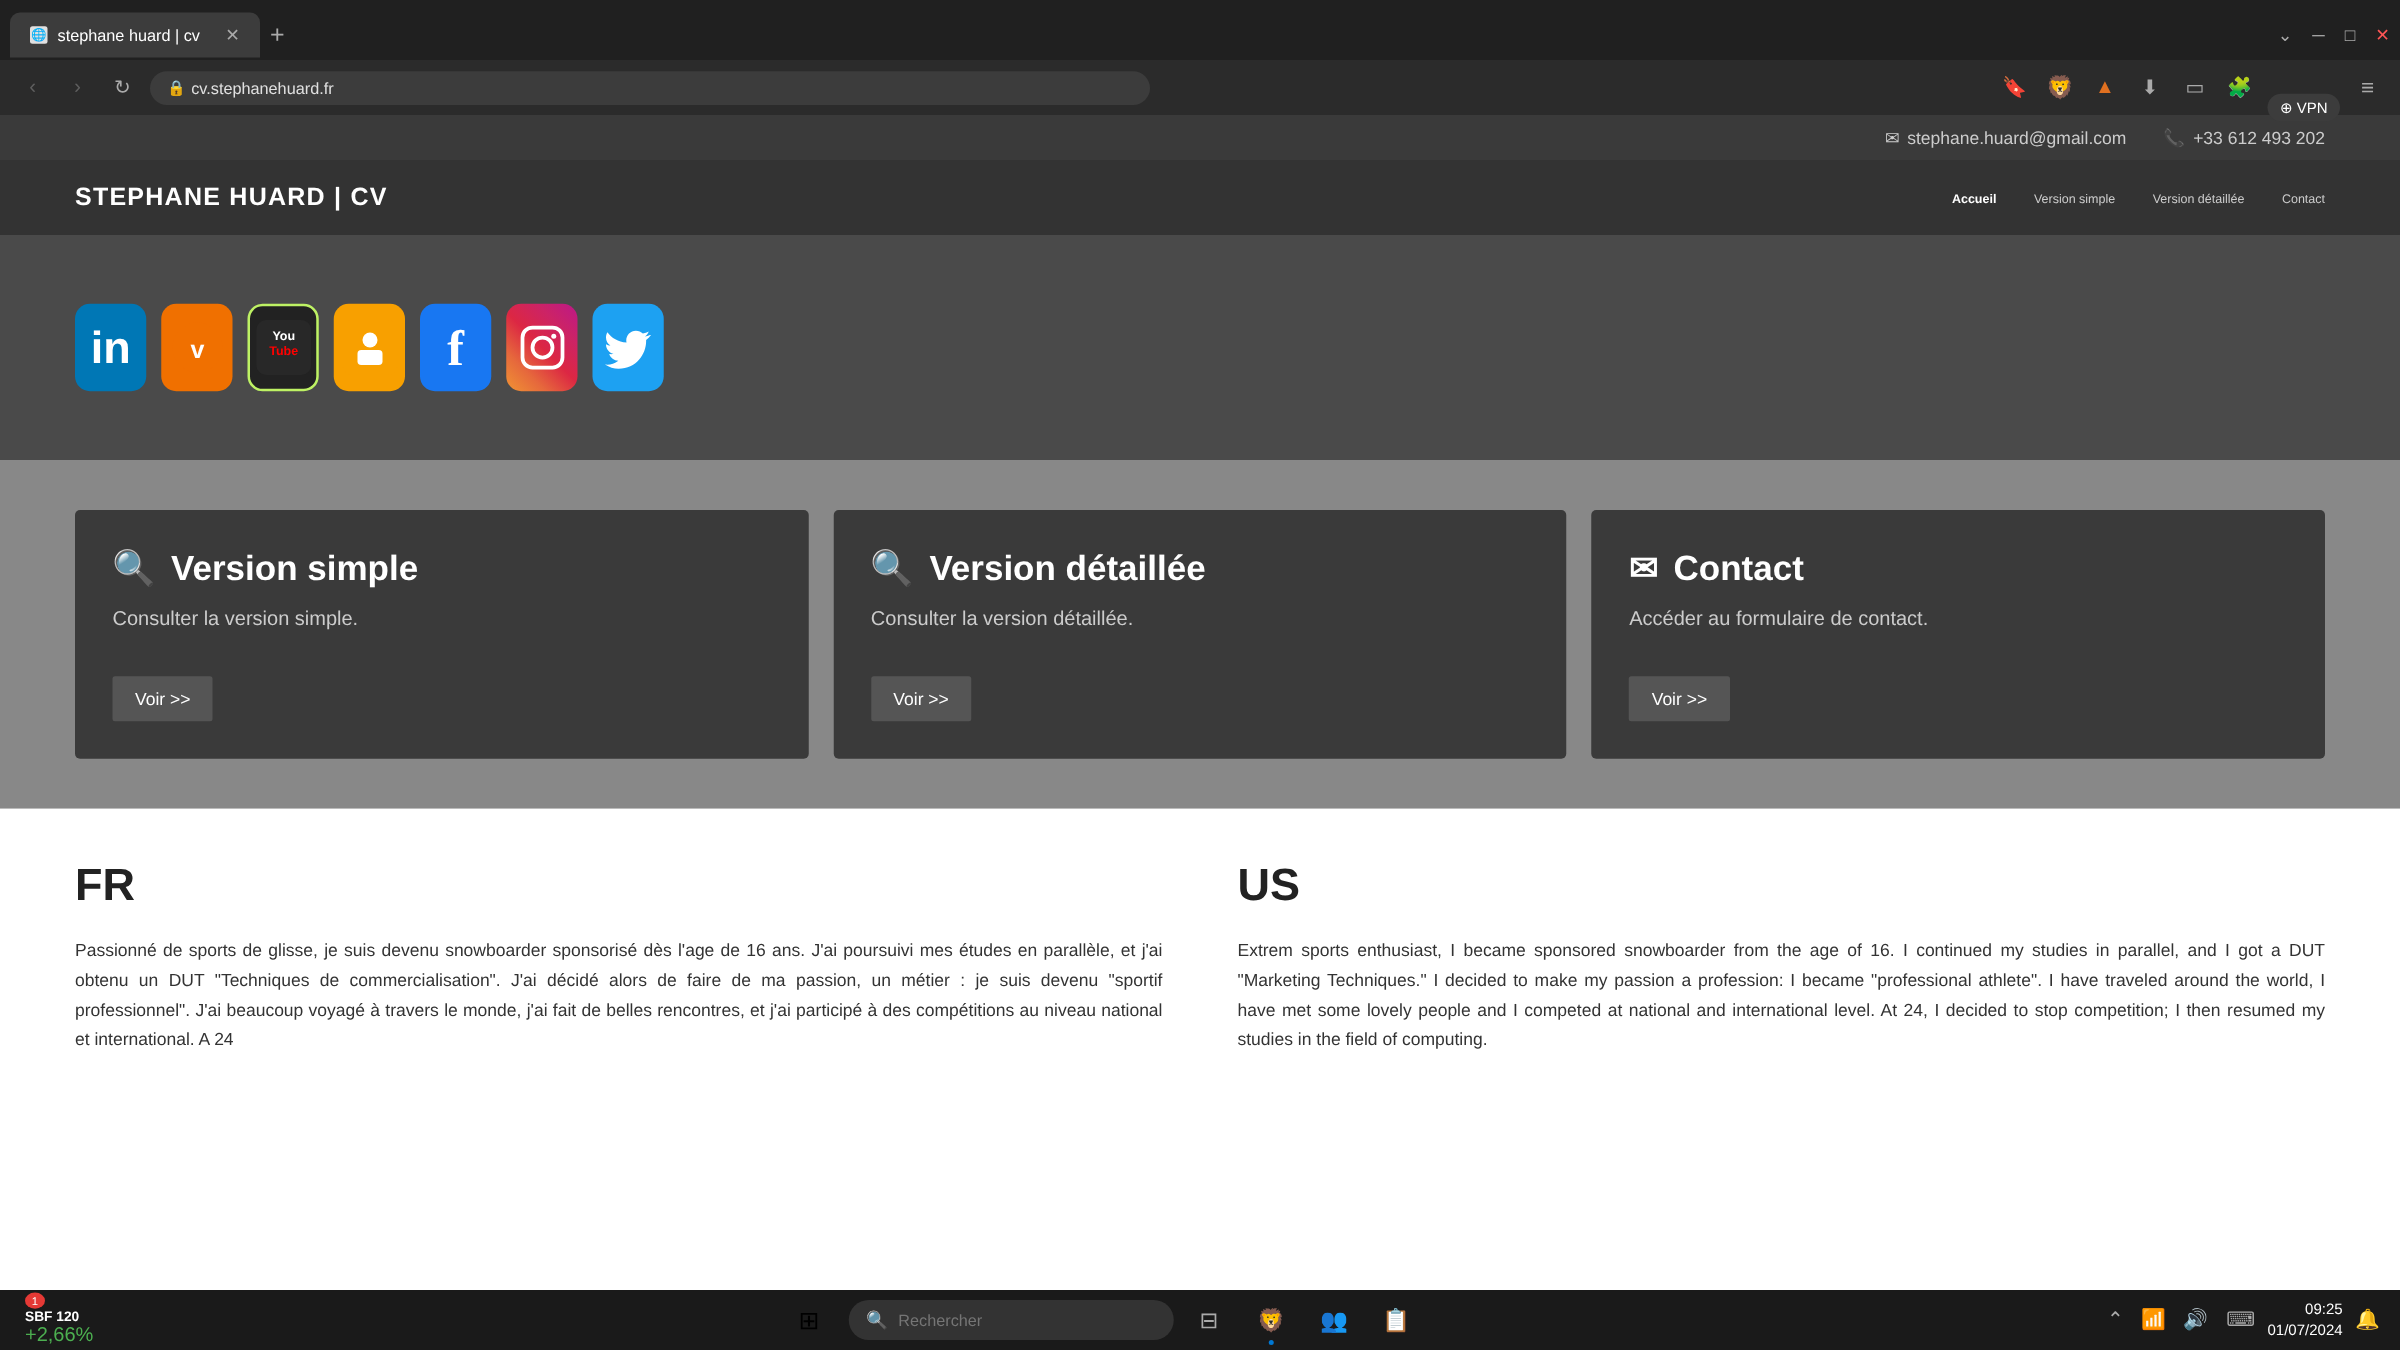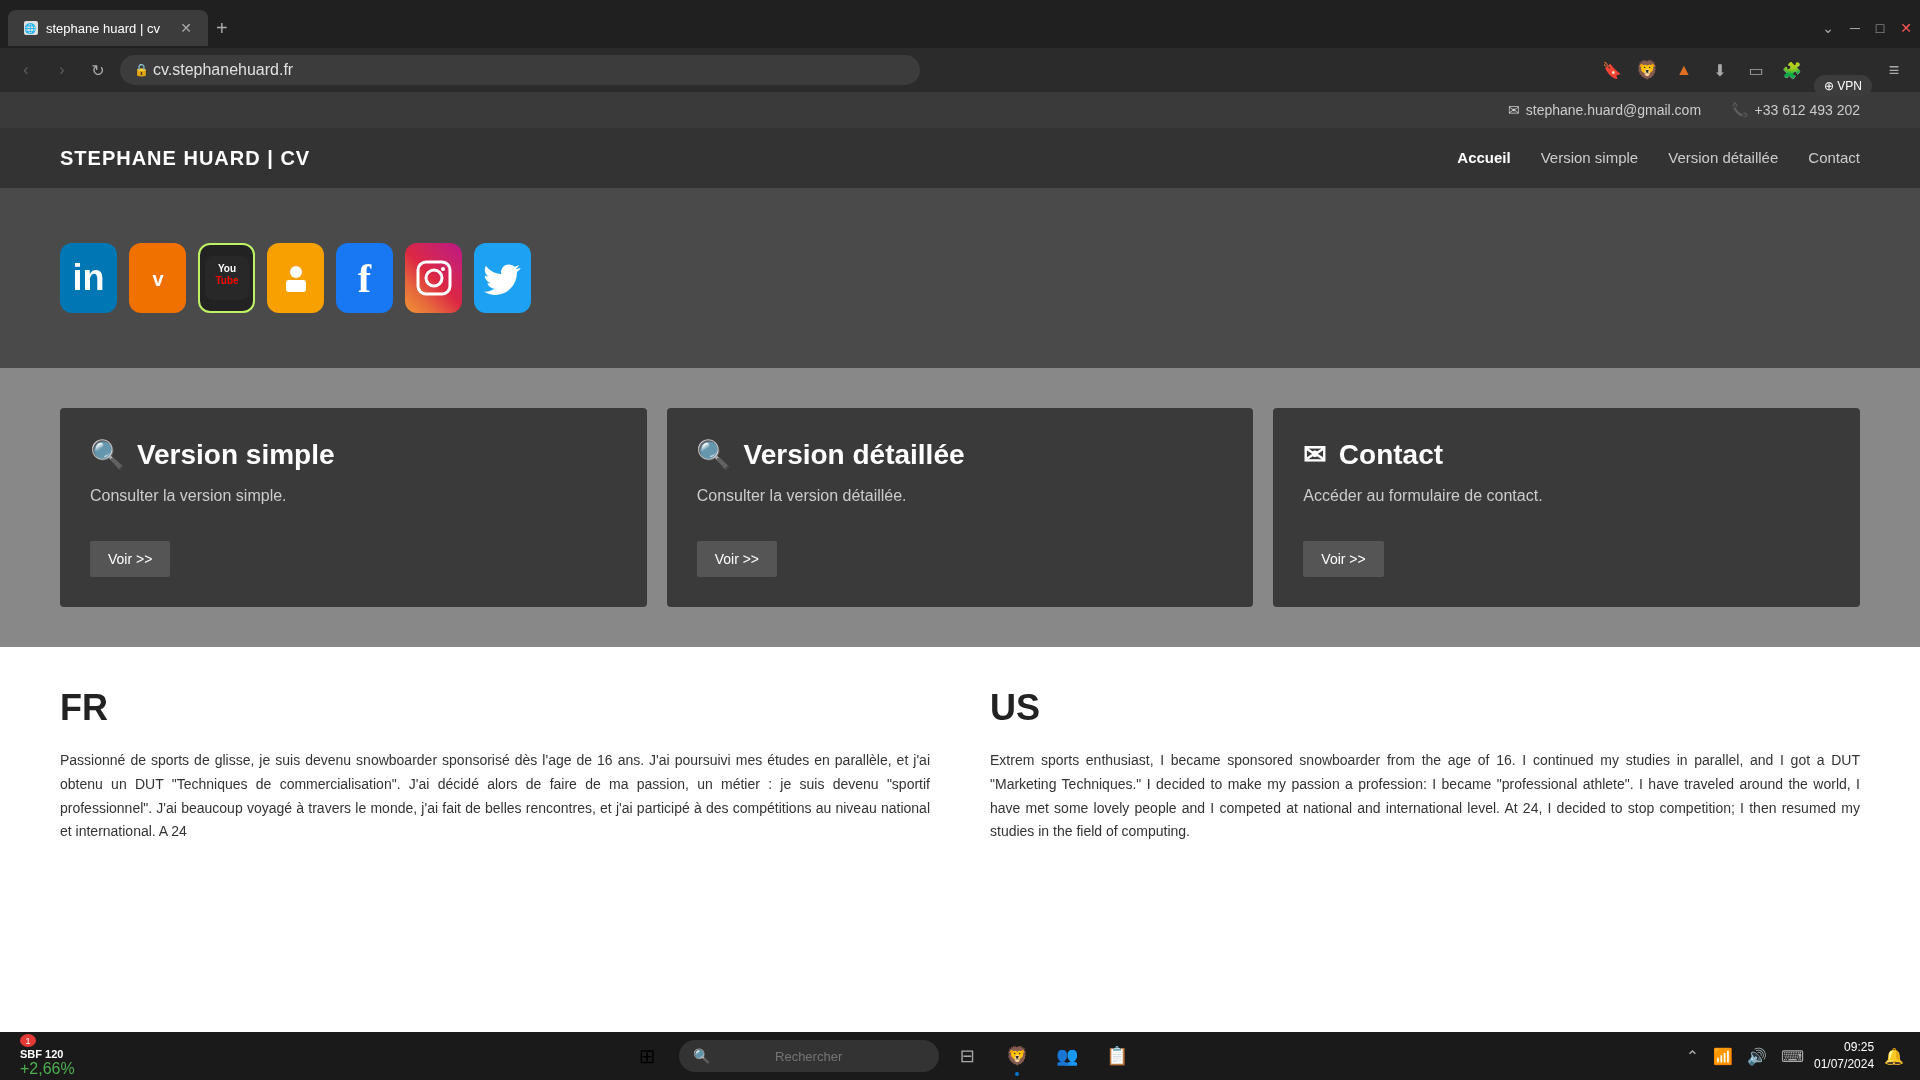--- a/index.html
+++ b/index.html
@@ -93,21 +93,21 @@
       display: flex;
       align-items: center;
     }
     .address-lock {
       color: #aaa;
       font-size: 12px;
       margin-right: 4px;
     }
     .address-text {
       color: #e0e0e0;
-      font-size: 16px;
+      font-size: 13px;
     }
     .address-bar-actions {
       display: flex;
       align-items: center;
       gap: 8px;
       margin-left: auto;
     }
     .toolbar-icon {
       color: #aaa;
       font-size: 16px;
@@ -158,21 +158,21 @@
       margin-right: auto;
     }
     .site-nav-links {
       display: flex;
       gap: 30px;
       list-style: none;
     }
     .site-nav-links li a {
       color: #ccc;
       text-decoration: none;
-      font-size: 15px;
+      font-size: 10px;
     }
     .site-nav-links li a.active {
       color: #fff;
       font-weight: bold;
     }
 
     
     .hero-section {
       background: #4a4a4a;
       padding: 40px 60px;
@@ -311,21 +311,20 @@
       gap: 8px;
       width: 260px;
     }
     .taskbar-search input {
       background: none;
       border: none;
       color: #fff;
       font-size: 13px;
       outline: none;
       width: 180px;
-      text-align: center;
     }
     .taskbar-right {
       display: flex;
       align-items: center;
       gap: 6px;
       color: #ccc;
       font-size: 12px;
     }
     .taskbar-right-icon {
       font-size: 16px;

